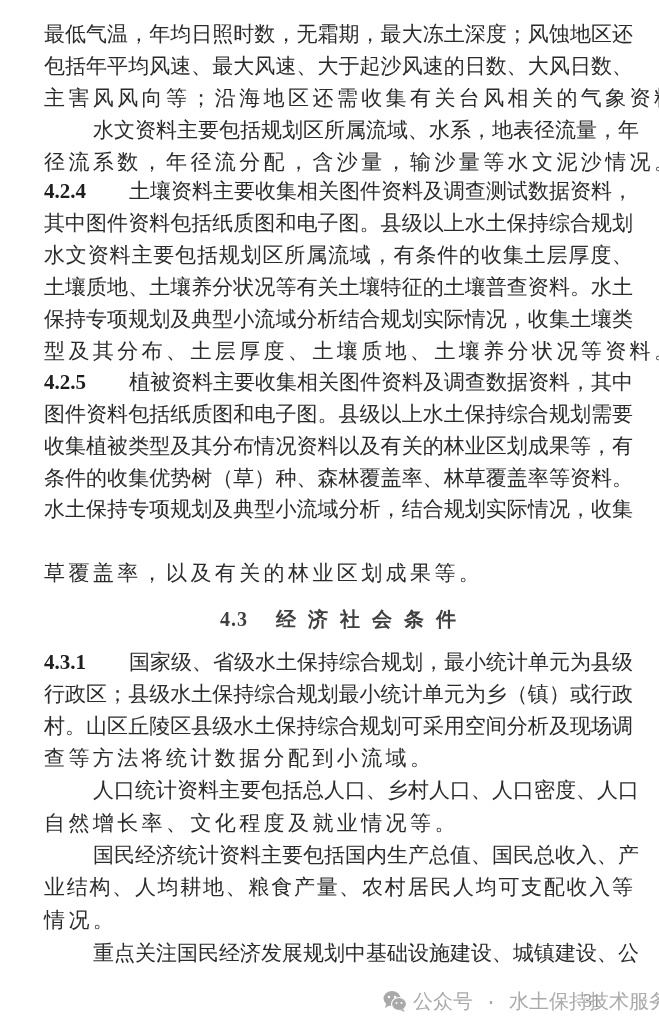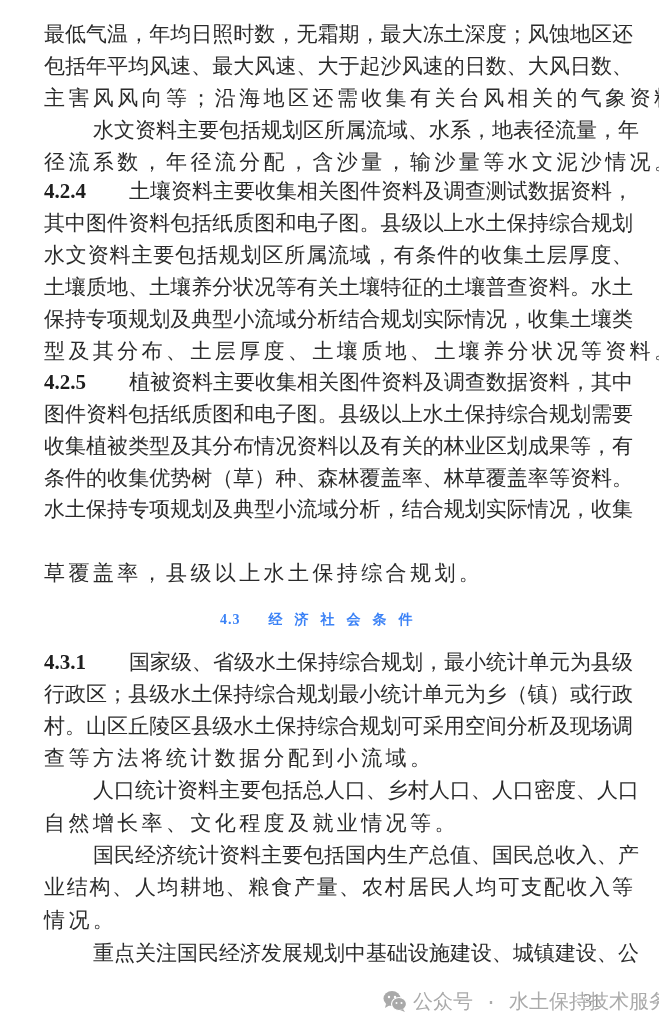--- a/index.html
+++ b/index.html
@@ -61,23 +61,23 @@
       flex: 1;
       text-align: justify;
       text-align-last: justify;
     }
     .section-heading {
       position: absolute;
       left: 220px;
       top: 603px;
       height: 32px;
       line-height: 32px;
-      font-size: 14px;
+      font-size: 20px;
       font-weight: bold;
-      color: #3b82f6;
+      color: #404040;
       white-space: nowrap;
     }
     .section-heading .num {
       font-family: "Liberation Serif", "DejaVu Serif", serif;
       margin-right: 28px;
       letter-spacing: 1px;
     }
     .section-heading .title {
       letter-spacing: 12px;
     }
@@ -133,21 +133,21 @@
   <div class="line short" style="top:336px">型及其分布、土层厚度、土壤质地、土壤养分状况等资料。</div>
 
   <div class="line clause" style="top:367px">
     <span class="clause-num">4.2.5</span>
     <span class="clause-text">植被资料主要收集相关图件资料及调查数据资料，其中</span>
   </div>
   <div class="line" style="top:399px">图件资料包括纸质图和电子图。县级以上水土保持综合规划需要</div>
   <div class="line" style="top:431px">收集植被类型及其分布情况资料以及有关的林业区划成果等，有</div>
   <div class="line" style="top:463px">条件的收集优势树（草）种、森林覆盖率、林草覆盖率等资料。</div>
   <div class="line" style="top:494px">水土保持专项规划及典型小流域分析，结合规划实际情况，收集</div>
-  <div class="line short" style="top:558px">草覆盖率，县级以上水土保持综合规划。</div>
+  <div class="line short" style="top:558px">草覆盖率，以及有关的林业区划成果等。</div>
 
   <div class="section-heading">
     <span class="num">4.3</span><span class="title">经济社会条件</span>
   </div>
 
   <div class="line clause" style="top:647px">
     <span class="clause-num">4.3.1</span>
     <span class="clause-text">国家级、省级水土保持综合规划，最小统计单元为县级</span>
   </div>
   <div class="line" style="top:679px">行政区；县级水土保持综合规划最小统计单元为乡（镇）或行政</div>

